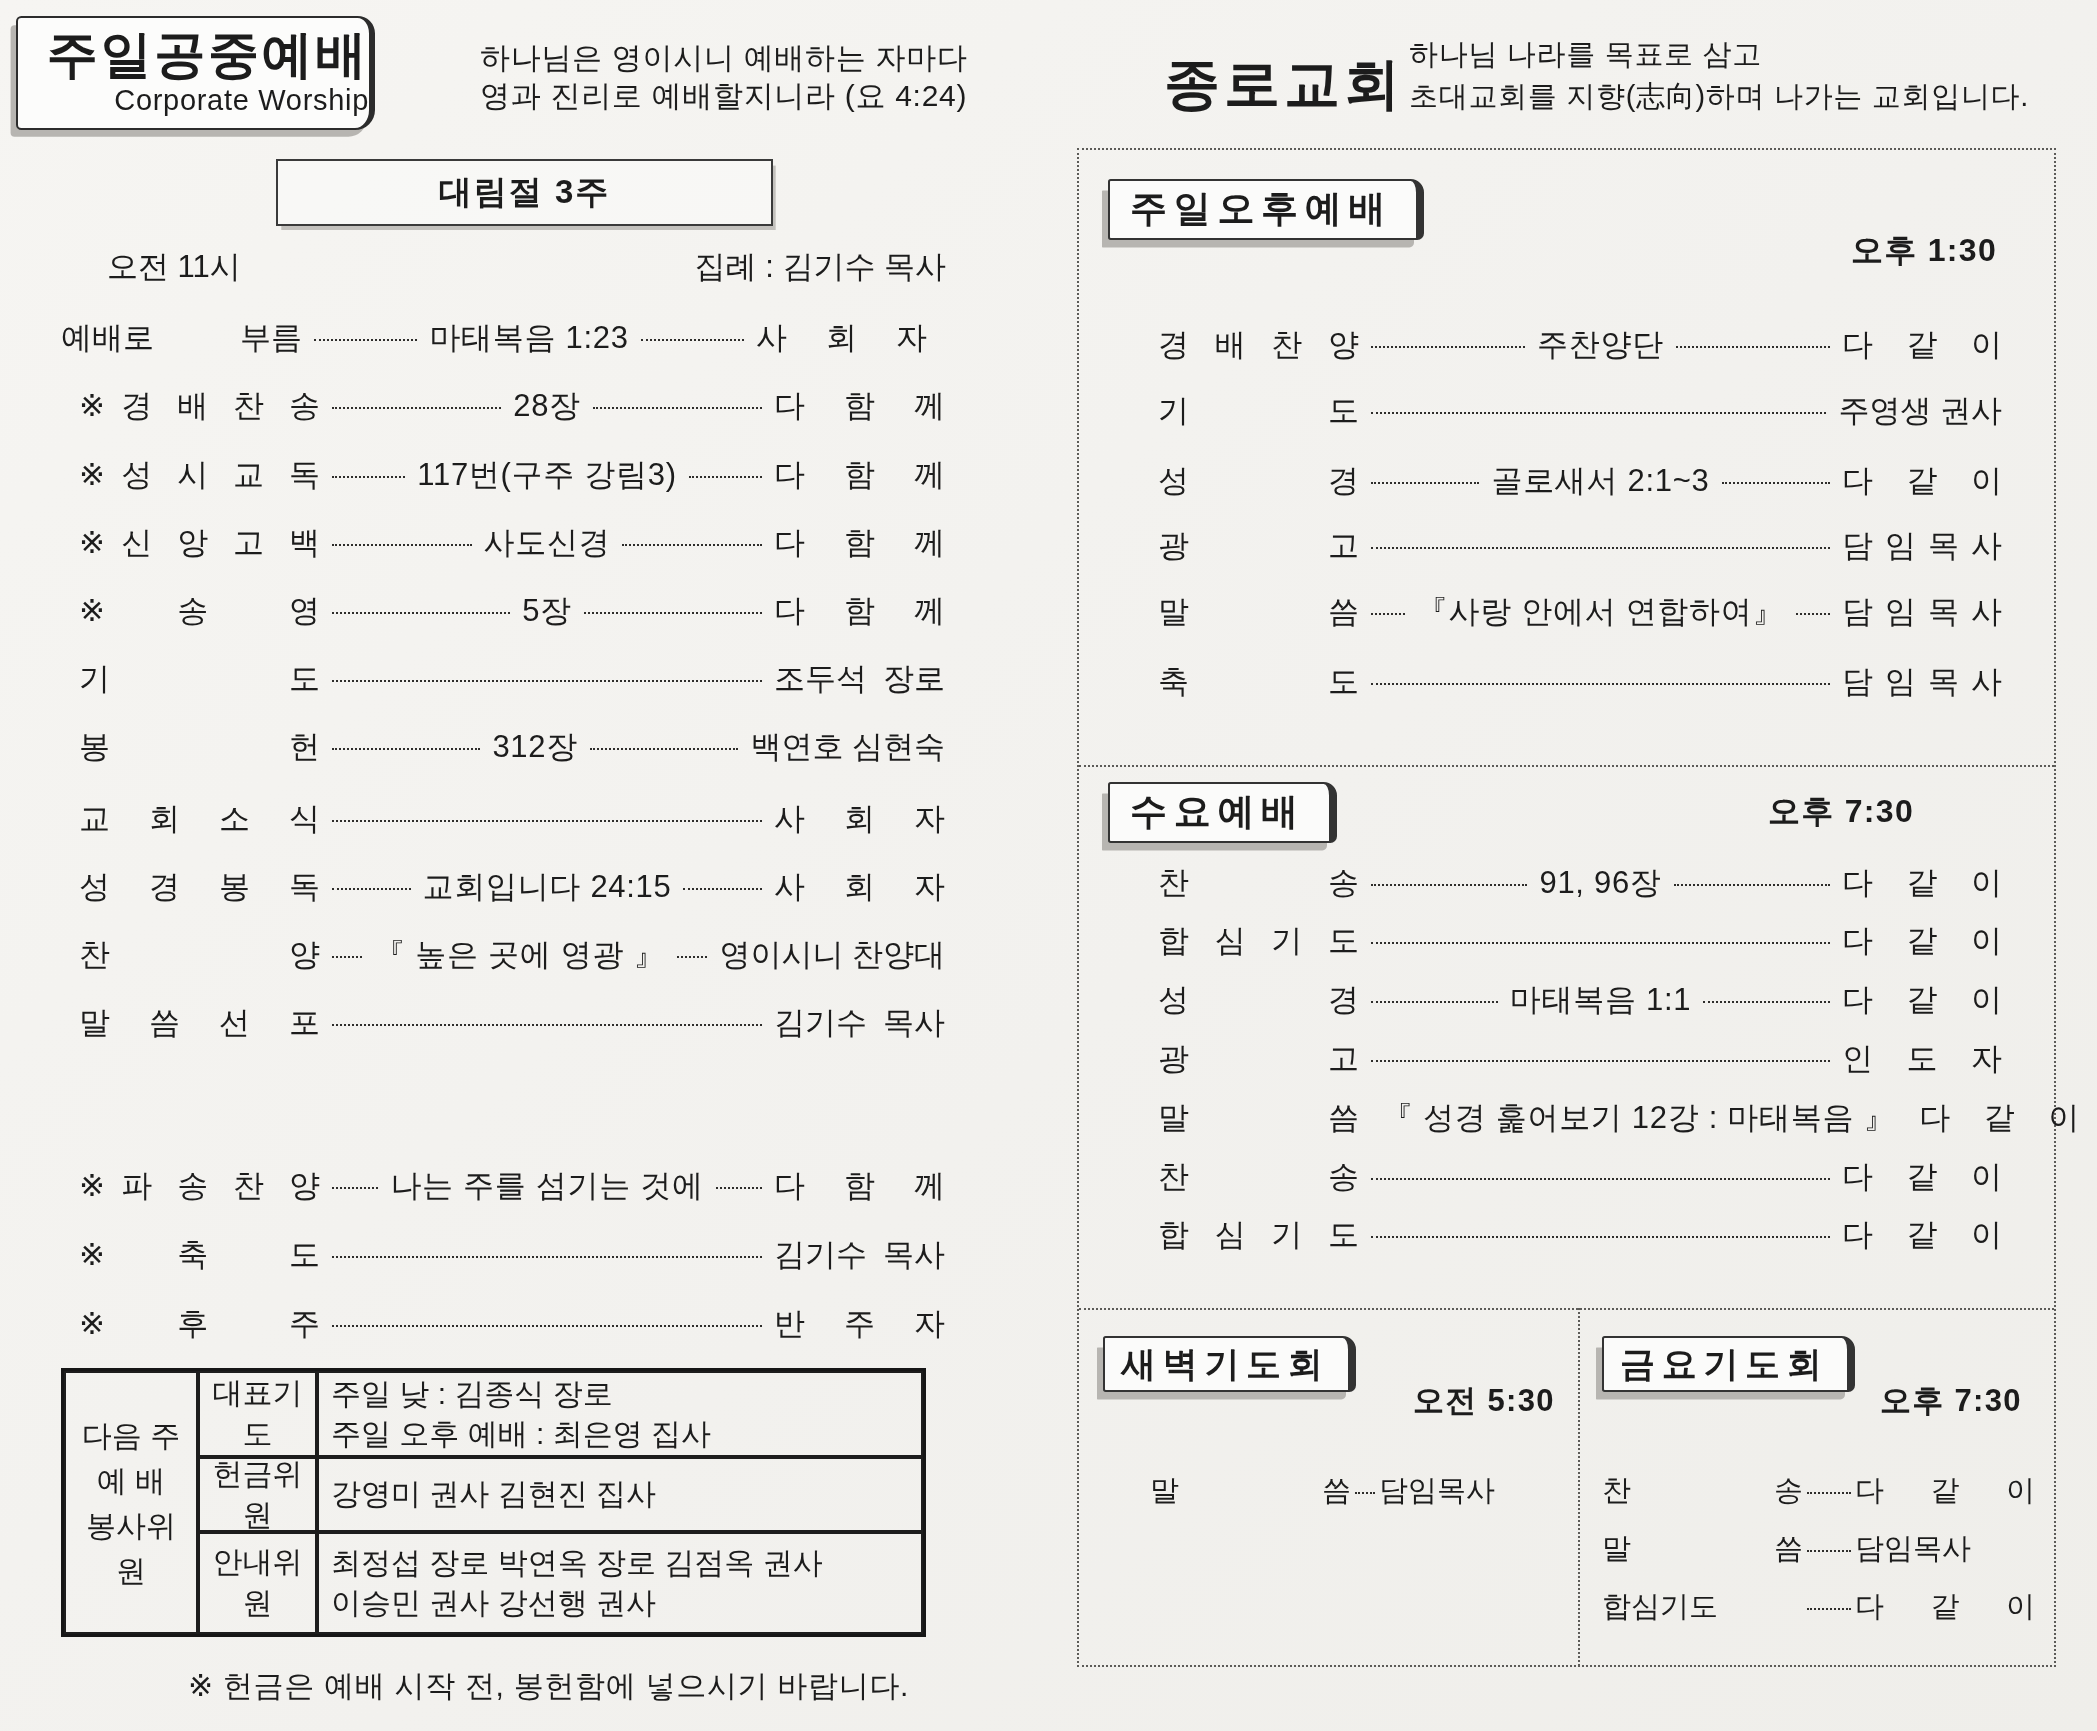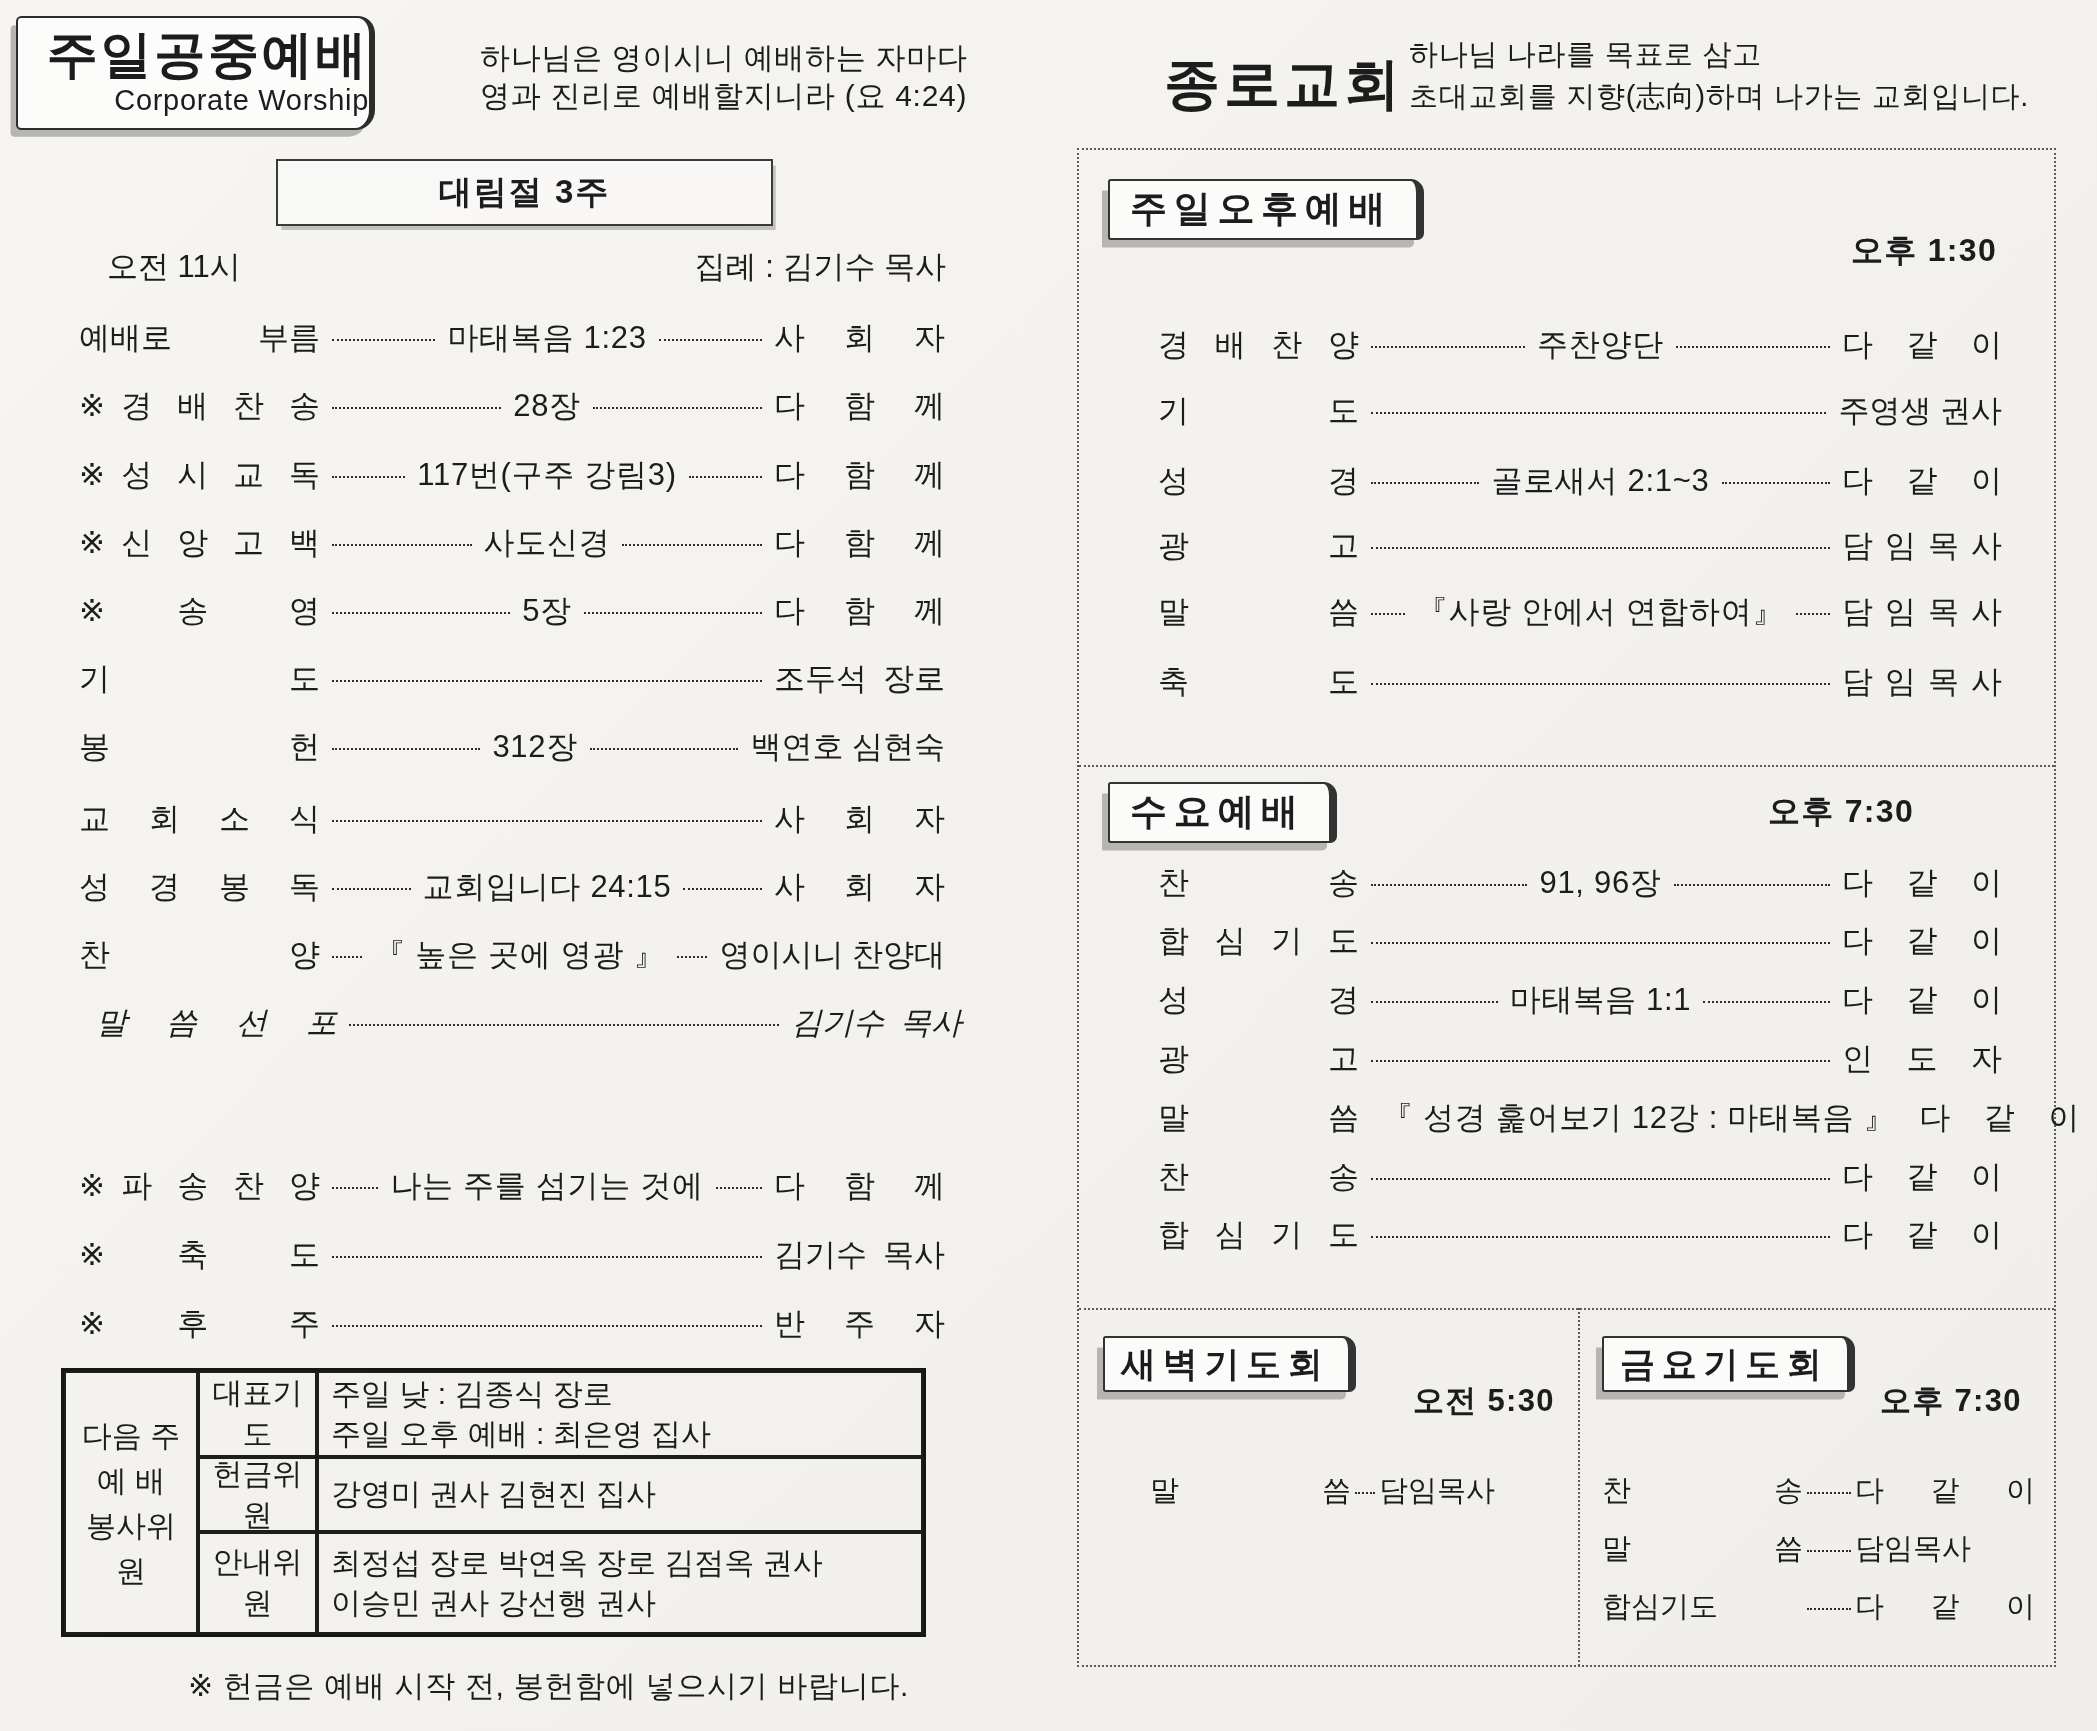--- a/index.html
+++ b/index.html
@@ -83,21 +83,21 @@
 
   <div class="plain-box" style="left:276px;top:159px;width:493px;height:63px;">
     <span class="bx-text">대림절 3주</span>
   </div>
 
   <div class="time-line">
     <span>오전 11시</span>
     <span>집례 : 김기수 목사</span>
   </div>
 
-  <div class="wrow" style="left:79px;top:316px;width:866px;align-items:center;">
+  <div class="wrow" style="left:61px;top:316px;width:866px;align-items:center;">
     <span class="wlabel">예배로 부름</span>
     <span class="leader"></span>
     <span class="wcenter">마태복음 1:23</span>
     <span class="leader"></span>
     <span class="wright">사 회 자</span>
   </div>
   <div class="wrow" style="left:79px;top:384px;width:866px;">
     <span class="wlabel">※경 배 찬 송</span>
     <span class="leader"></span>
     <span class="wcenter">28장</span>
@@ -149,21 +149,21 @@
     <span class="leader"></span>
     <span class="wright">사 회 자</span>
   </div>
   <div class="wrow" style="left:79px;top:933px;width:866px;">
     <span class="wlabel">찬 양</span>
     <span class="leader"></span>
     <span class="wcenter">『 높은 곳에 영광 』</span>
     <span class="leader"></span>
     <span class="wright">영이시니 찬양대</span>
   </div>
-  <div class="wrow" style="left:96px;top:1001px;width:866px;font-style:italic;">
+  <div class="wrow" style="left:79px;top:1001px;width:866px;">
     <span class="wlabel">말 씀 선 포</span>
     <span class="leader"></span>
     <span class="wright">김기수 목사</span>
   </div>
 
 
   <div class="wrow" style="left:79px;top:1164px;width:866px;">
     <span class="wlabel">※파 송 찬 양</span>
     <span class="leader"></span>
     <span class="wcenter">나는 주를 섬기는 것에</span>

